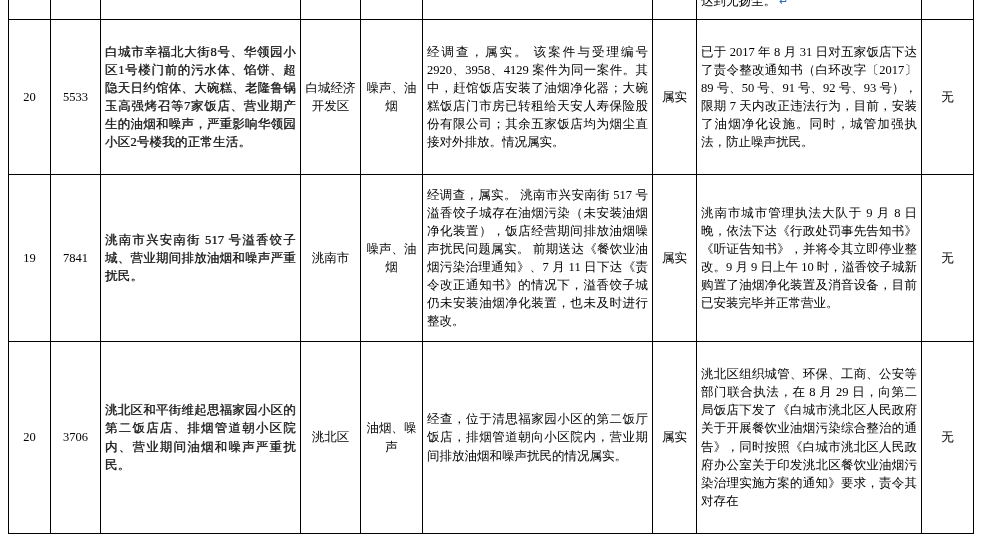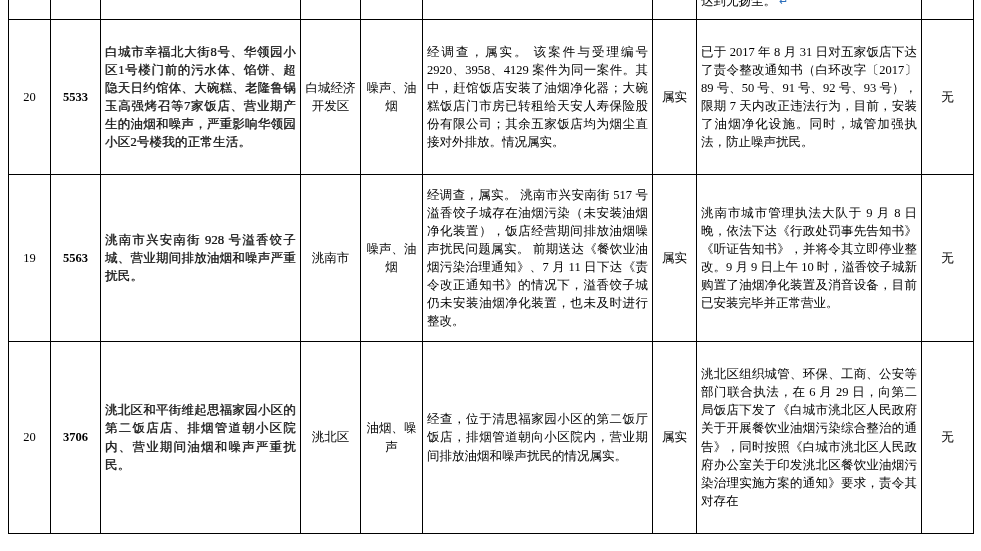--- a/index.html
+++ b/index.html
@@ -42,21 +42,21 @@
   col.c-content { width: 200px; }
   col.c-area    { width: 60px; }
   col.c-type    { width: 62px; }
   col.c-detail  { width: 230px; }
   col.c-result  { width: 44px; }
   col.c-handle  { width: 225px; }
   col.c-acc     { width: 52px; }
 
   .center { text-align: center; }
   .justify { text-align: justify; text-justify: inter-ideograph; }
-  .bold { font-weight: bold; }
+  .bold { font-weight: normal; }
 
   .row-top td { height: 30px; }
   .r1 td { height: 148px; }
   .r2 td { height: 160px; }
   .r3 td { height: 185px; }
 
   .topcell {
     vertical-align: top;
   }
 
@@ -116,38 +116,38 @@
         <td class="center">噪声、油烟</td>
         <td class="justify">经调查，属实。
 该案件与受理编号 2920、3958、4129 案件为同一案件。其中，赶馆饭店安装了油烟净化器；大碗糕饭店门市房已转租给天安人寿保险股份有限公司；其余五家饭店均为烟尘直接对外排放。情况属实。</td>
         <td class="center">属实</td>
         <td class="justify">已于 2017 年 8 月 31 日对五家饭店下达了责令整改通知书（白环改字〔2017〕89 号、50 号、91 号、92 号、93 号），限期 7 天内改正违法行为，目前，安装了油烟净化设施。同时，城管加强执法，防止噪声扰民。</td>
         <td class="center">无</td>
       </tr>
 
       <tr class="r2">
         <td class="center">19</td>
-        <td class="center bold">5563</td>
-        <td class="justify smudge">洮南市兴安南街 928 号溢香饺子城、营业期间排放油烟和噪声严重扰民。</td>
+        <td class="center bold">7841</td>
+        <td class="justify smudge">洮南市兴安南街 517 号溢香饺子城、营业期间排放油烟和噪声严重扰民。</td>
         <td class="center">洮南市</td>
         <td class="center">噪声、油烟</td>
         <td class="justify">经调查，属实。
 洮南市兴安南街 517 号溢香饺子城存在油烟污染（未安装油烟净化装置），饭店经营期间排放油烟噪声扰民问题属实。
 前期送达《餐饮业油烟污染治理通知》、7 月 11 日下达《责令改正通知书》的情况下，溢香饺子城仍未安装油烟净化装置，也未及时进行整改。</td>
         <td class="center">属实</td>
         <td class="justify">洮南市城市管理执法大队于 9 月 8 日晚，依法下达《行政处罚事先告知书》《听证告知书》，并将令其立即停业整改。9 月 9 日上午 10 时，溢香饺子城新购置了油烟净化装置及消音设备，目前已安装完毕并正常营业。</td>
         <td class="center">无</td>
       </tr>
 
       <tr class="r3">
         <td class="center">20</td>
         <td class="center bold">3706</td>
         <td class="justify smudge">洮北区和平街维起思福家园小区的第二饭店店、排烟管道朝小区院内、营业期间油烟和噪声严重扰民。</td>
         <td class="center">洮北区</td>
         <td class="center">油烟、噪声</td>
         <td class="justify">经查，位于清思福家园小区的第二饭厅饭店，排烟管道朝向小区院内，营业期间排放油烟和噪声扰民的情况属实。</td>
         <td class="center">属实</td>
-        <td class="justify">洮北区组织城管、环保、工商、公安等部门联合执法，在 6 月 29 日，向第二局饭店下发了《白城市洮北区人民政府关于开展餐饮业油烟污染综合整治的通告》，同时按照《白城市洮北区人民政府办公室关于印发洮北区餐饮业油烟污染治理实施方案的通知》要求，责令其对存在</td>
+        <td class="justify">洮北区组织城管、环保、工商、公安等部门联合执法，在 8 月 29 日，向第二局饭店下发了《白城市洮北区人民政府关于开展餐饮业油烟污染综合整治的通告》，同时按照《白城市洮北区人民政府办公室关于印发洮北区餐饮业油烟污染治理实施方案的通知》要求，责令其对存在</td>
         <td class="center">无</td>
       </tr>
     </tbody>
   </table>
 </div>
 
 </body></html>

